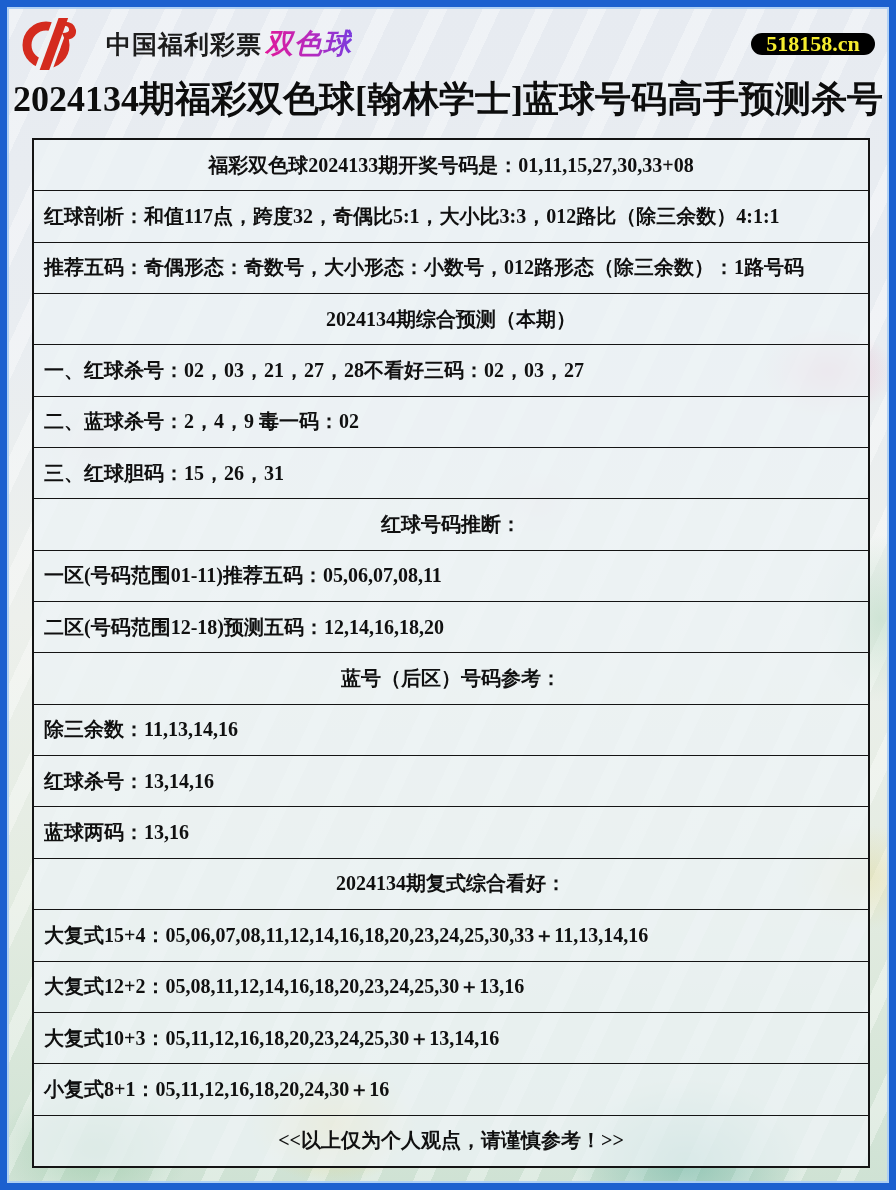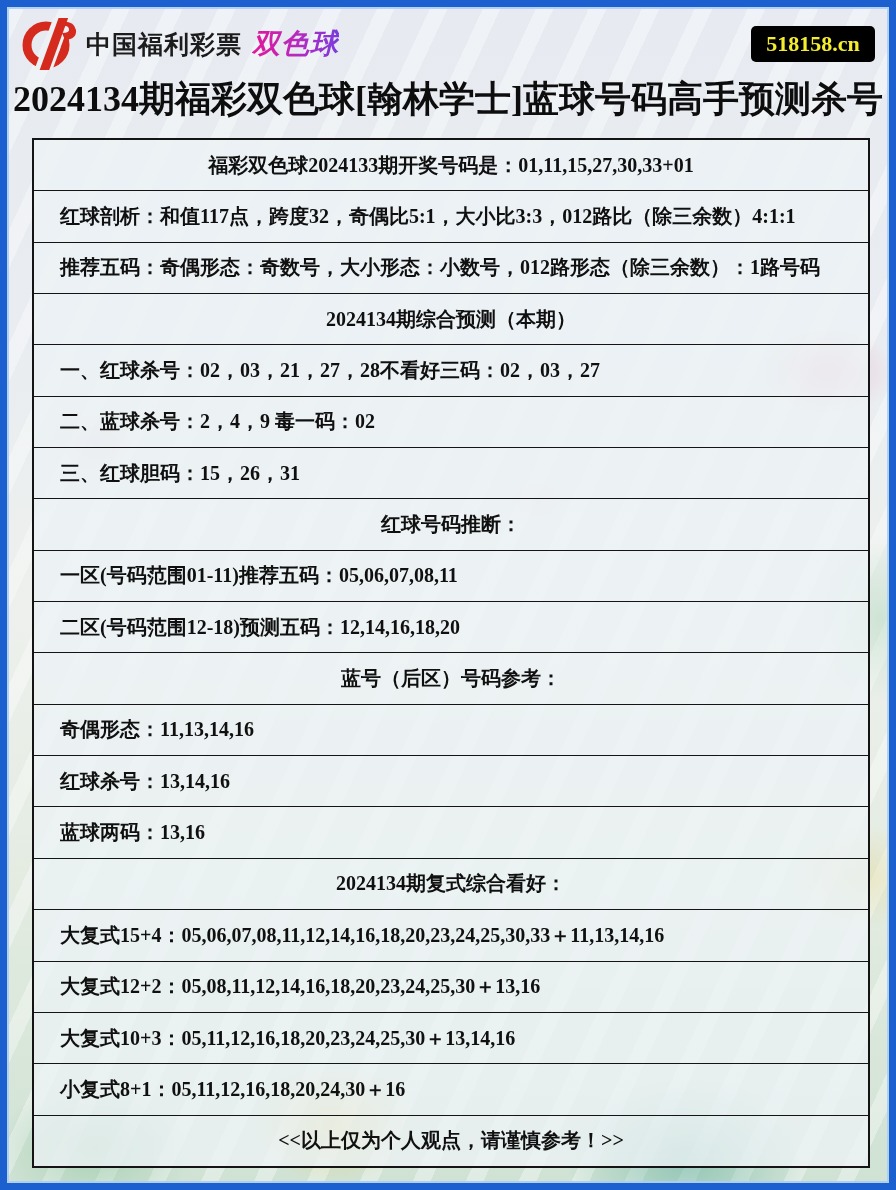--- a/index.html
+++ b/index.html
@@ -18,38 +18,38 @@
       radial-gradient(100px 75px at 97% 74%, rgba(226,214,140,.40), transparent 70%),
       radial-gradient(90px 120px at 99% 52%, rgba(150,205,170,.35), transparent 70%),
       repeating-linear-gradient(115deg, rgba(255,255,255,.35) 0 16px, rgba(255,255,255,0) 16px 48px),
       linear-gradient(180deg,#e7ebf1 0%,#e9edf1 28%,#edf0ec 52%,#e4ece2 74%,#d9e7da 88%,#cfe2d4 100%);
   }
   .hdr{display:flex;align-items:center;justify-content:space-between;
        margin:10px 8px 0 13px;height:54px;}
   .brand{display:flex;align-items:center;}
   .logo{width:66px;height:52px;flex:0 0 auto;}
   .brand-name{font-family:"Liberation Sans","DejaVu Sans",sans-serif;
-       font-weight:700;font-size:25px;color:#1c1c1c;margin-left:0;letter-spacing:1px;}
+       font-weight:700;font-size:25px;color:#1c1c1c;margin-left:20px;letter-spacing:1px;}
   .brand-prod{font-family:Liberation Sans, sans-serif;
-       font-weight:700;font-style:italic;font-size:28px;margin-left:10px;letter-spacing:1px;
+       font-weight:700;font-style:italic;font-size:28px;margin-left:3px;letter-spacing:1px;
        background:linear-gradient(90deg,#e0189a 0%,#b42bc0 55%,#7a3bdd 100%);
        -webkit-background-clip:text;background-clip:text;color:transparent;}
-  .badge{min-width:112px;height:36px;background:#000;color:#f5ec2e;
+  .badge{min-width:112px;height:22px;background:#000;color:#f5ec2e;
        display:flex;align-items:center;justify-content:center;
-       font-weight:700;font-size:22px;border-radius:5px;padding:0 6px;margin-right:6px;
+       font-weight:700;font-size:22px;border-radius:16px;padding:0 6px;margin-right:6px;
        cursor:pointer;}
   .title{margin:4px 2px 0;text-align:center;font-weight:700;font-size:36px;
        color:#0d0d0d;letter-spacing:0px;white-space:nowrap;}
   .board{box-sizing:border-box;width:838px;margin:14px 0 0 25px;height:1030px;
        border:2px solid #141414;display:flex;flex-direction:column;
        background:rgba(236,242,245,.78);}
   .row{flex:1;display:flex;align-items:center;border-top:1px solid #141414;
        font-weight:700;font-size:20px;color:#101010;overflow:hidden;white-space:nowrap;}
   .row:first-child{border-top:none;}
-  .row.l{justify-content:flex-start;padding-left:26px;}
+  .row.l{justify-content:flex-start;padding-left:10px;}
   .row.c{justify-content:center;}
 </style>
 </head>
 <body>
 
 <div class="page">
 
   <div class="hdr">
     <div class="brand">
       <svg class="logo" viewBox="0 0 66 52">
@@ -60,32 +60,32 @@
       </svg>
       <span class="brand-name">中国福利彩票</span>
       <span class="brand-prod">双色球</span>
     </div>
     <div class="badge">518158.cn</div>
   </div>
 
   <div class="title">2024134期福彩双色球[翰林学士]蓝球号码高手预测杀号</div>
 
   <div class="board">
-    <div class="row c">福彩双色球2024133期开奖号码是：01,11,15,27,30,33+01</div>
+    <div class="row c">福彩双色球2024133期开奖号码是：01,11,15,27,30,33+08</div>
     <div class="row l">红球剖析：和值117点，跨度32，奇偶比5:1，大小比3:3，012路比（除三余数）4:1:1</div>
     <div class="row l">推荐五码：奇偶形态：奇数号，大小形态：小数号，012路形态（除三余数）：1路号码</div>
     <div class="row c">2024134期综合预测（本期）</div>
     <div class="row l">一、红球杀号：02，03，21，27，28不看好三码：02，03，27</div>
     <div class="row l">二、蓝球杀号：2，4，9 毒一码：02</div>
     <div class="row l">三、红球胆码：15，26，31</div>
     <div class="row c">红球号码推断：</div>
     <div class="row l">一区(号码范围01-11)推荐五码：05,06,07,08,11</div>
     <div class="row l">二区(号码范围12-18)预测五码：12,14,16,18,20</div>
     <div class="row c">蓝号（后区）号码参考：</div>
-    <div class="row l">奇偶形态：11,13,14,16</div>
+    <div class="row l">除三余数：11,13,14,16</div>
     <div class="row l">红球杀号：13,14,16</div>
     <div class="row l">蓝球两码：13,16</div>
     <div class="row c">2024134期复式综合看好：</div>
     <div class="row l">大复式15+4：05,06,07,08,11,12,14,16,18,20,23,24,25,30,33＋11,13,14,16</div>
     <div class="row l">大复式12+2：05,08,11,12,14,16,18,20,23,24,25,30＋13,16</div>
     <div class="row l">大复式10+3：05,11,12,16,18,20,23,24,25,30＋13,14,16</div>
     <div class="row l">小复式8+1：05,11,12,16,18,20,24,30＋16</div>
     <div class="row c">&lt;&lt;以上仅为个人观点，请谨慎参考！&gt;&gt;</div>
   </div>
 

